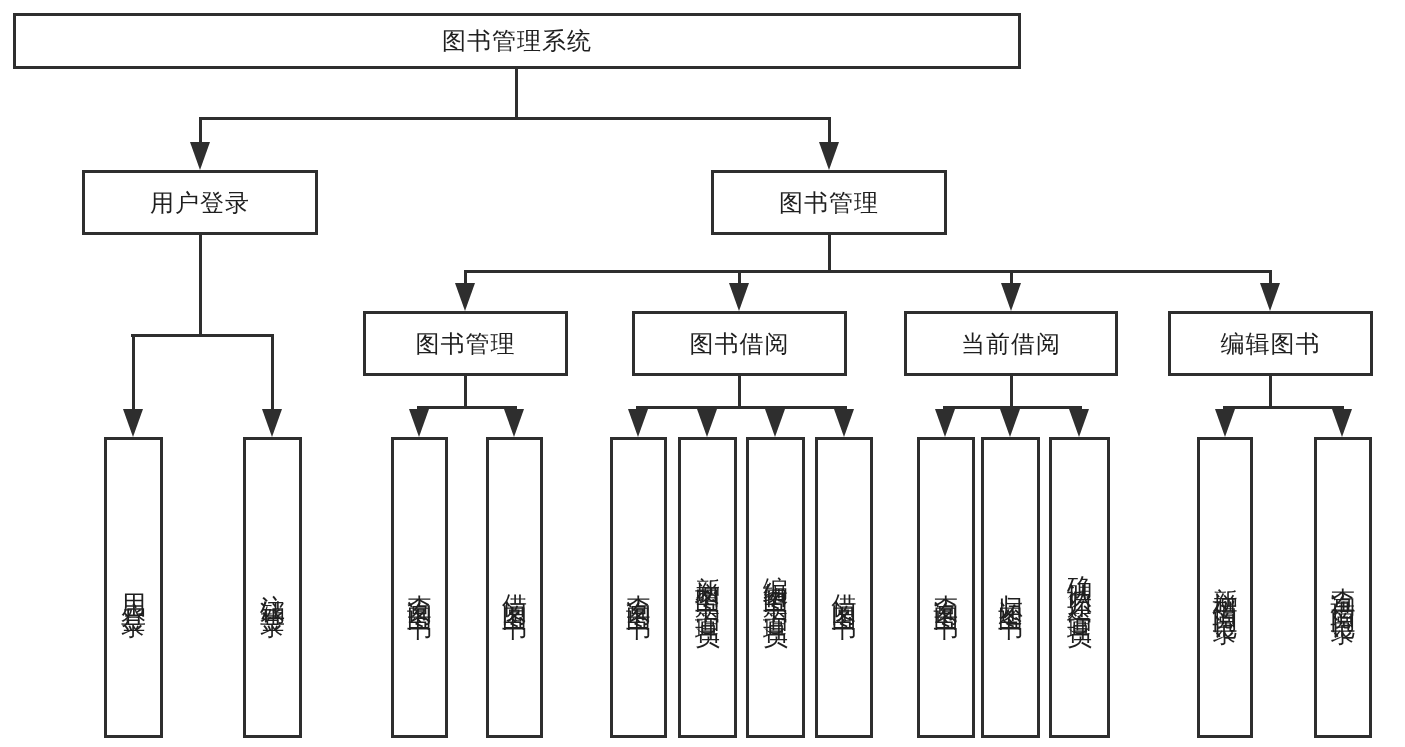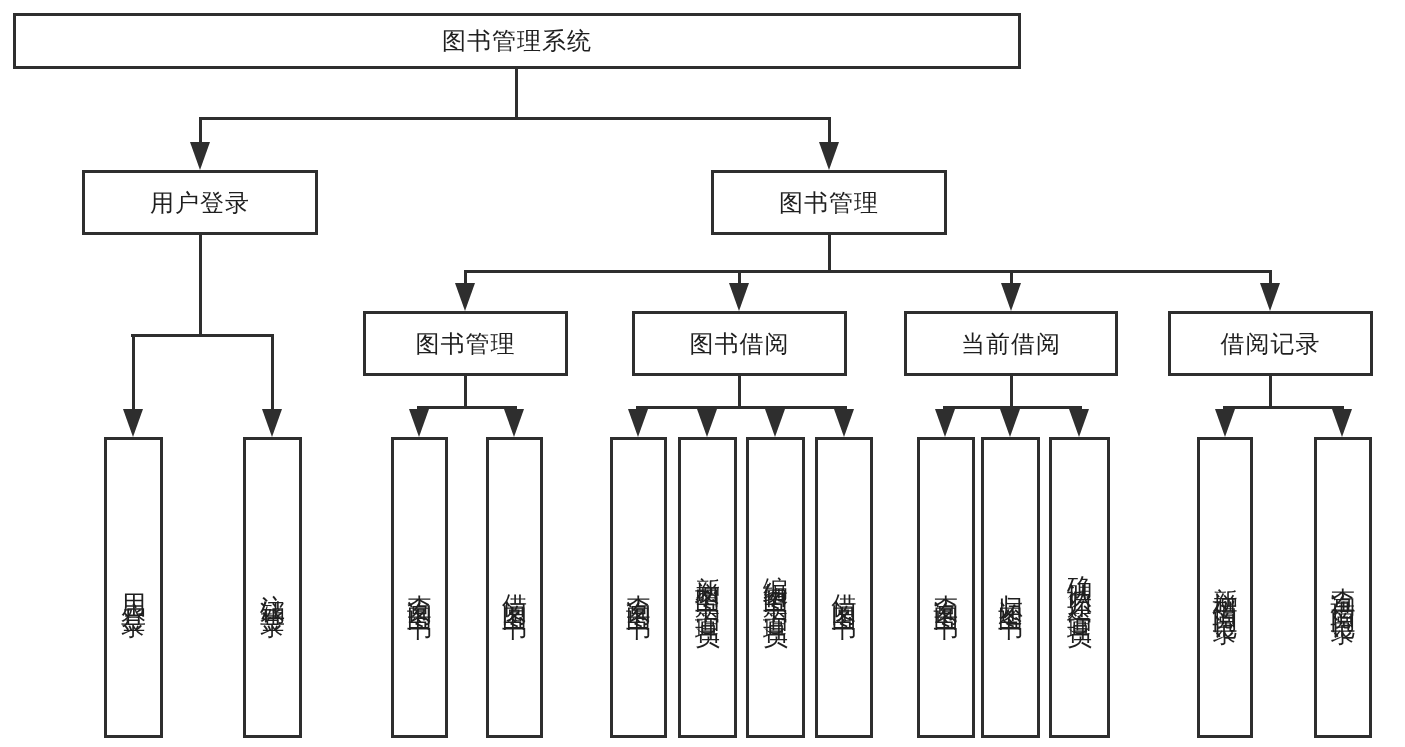--- a/index.html
+++ b/index.html
@@ -72,21 +72,21 @@
   <div class="vline" style="left:738px;top:270px;height:17px"></div>
   <div class="arrow" style="left:729px;top:283px"></div>
   <div class="vline" style="left:1010px;top:270px;height:17px"></div>
   <div class="arrow" style="left:1001px;top:283px"></div>
   <div class="vline" style="left:1269px;top:270px;height:17px"></div>
   <div class="arrow" style="left:1260px;top:283px"></div>
 
   <div class="hbox" style="left:363px;top:311px;width:205px;height:65px">图书管理</div>
   <div class="hbox" style="left:904px;top:311px;width:214px;height:65px">当前借阅</div>
   <div class="hbox" style="left:632px;top:311px;width:215px;height:65px">图书借阅</div>
-  <div class="hbox" style="left:1168px;top:311px;width:205px;height:65px">借阅记录</div>
+  <div class="hbox" style="left:1168px;top:311px;width:205px;height:65px">编辑图书</div>
 
   <div class="vline" style="left:464px;top:376px;height:31px"></div>
   <div class="hline" style="left:417px;top:406px;width:100px"></div>
   <div class="vline" style="left:418px;top:406px;height:8px"></div>
   <div class="arrow" style="left:409px;top:409px"></div>
   <div class="vline" style="left:513px;top:406px;height:8px"></div>
   <div class="arrow" style="left:504px;top:409px"></div>
 
   <div class="vline" style="left:738px;top:376px;height:31px"></div>
   <div class="hline" style="left:636px;top:406px;width:211px"></div>

